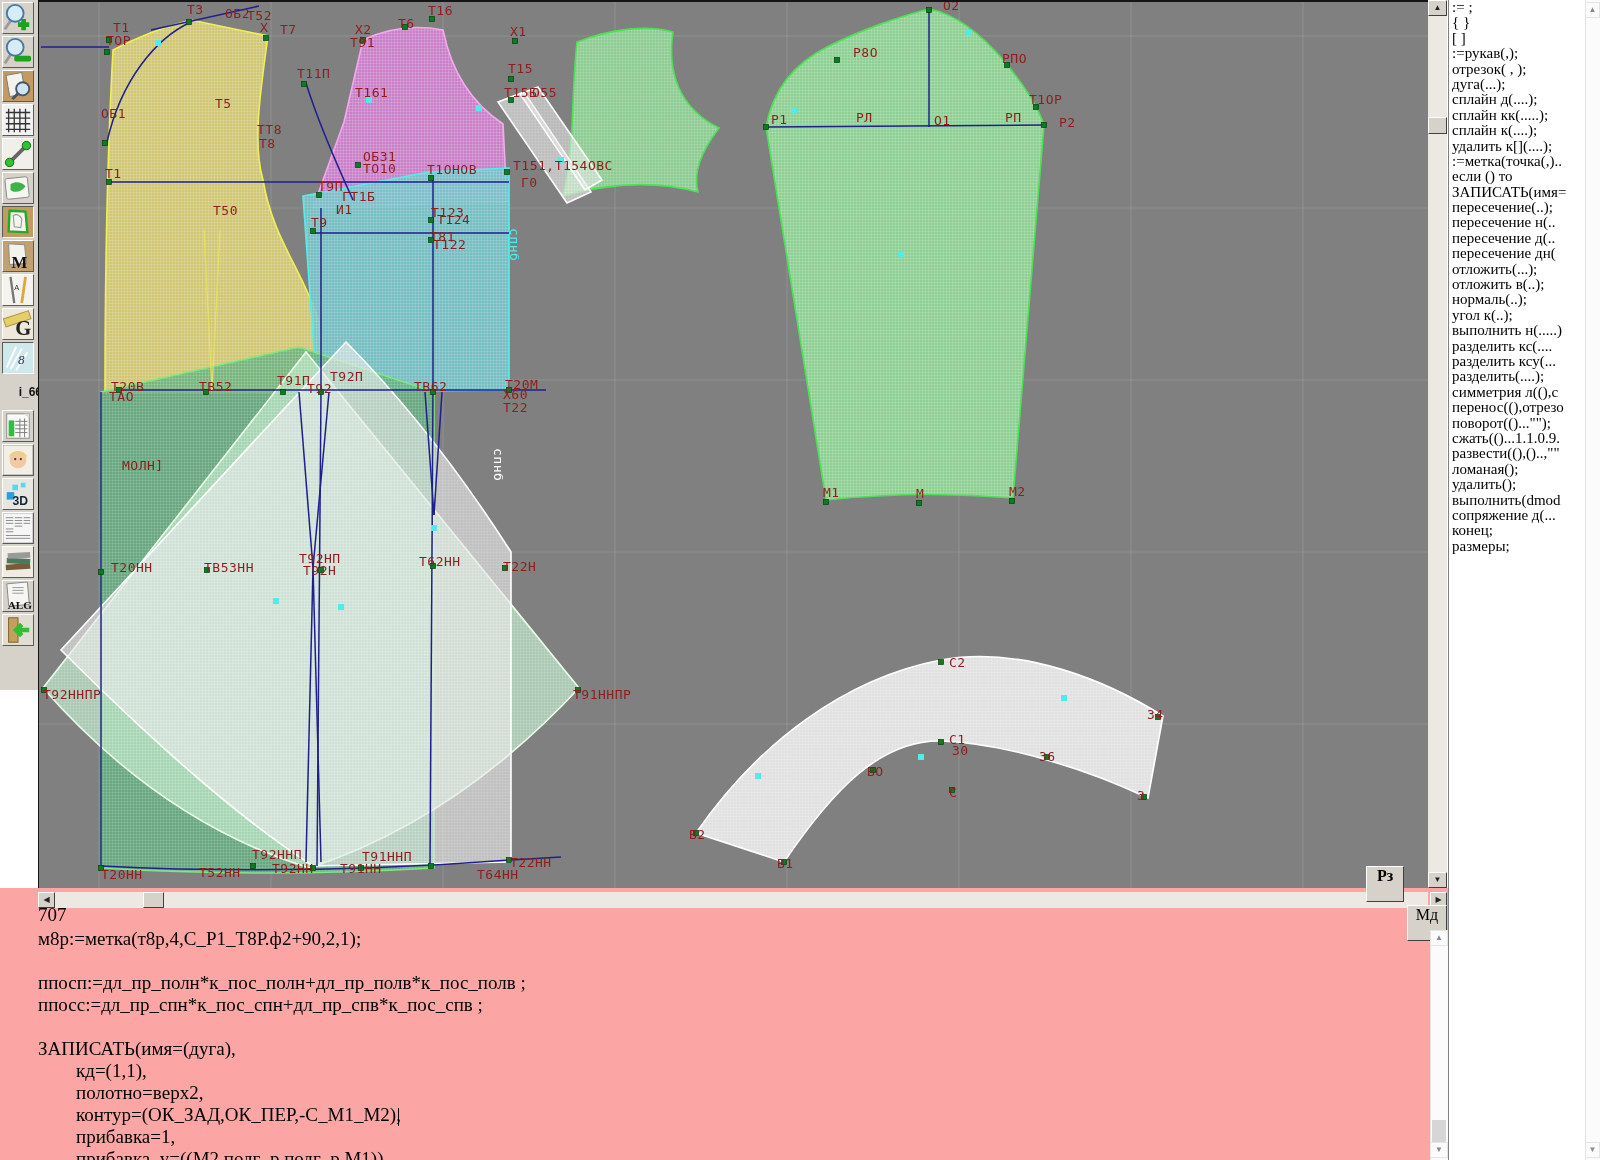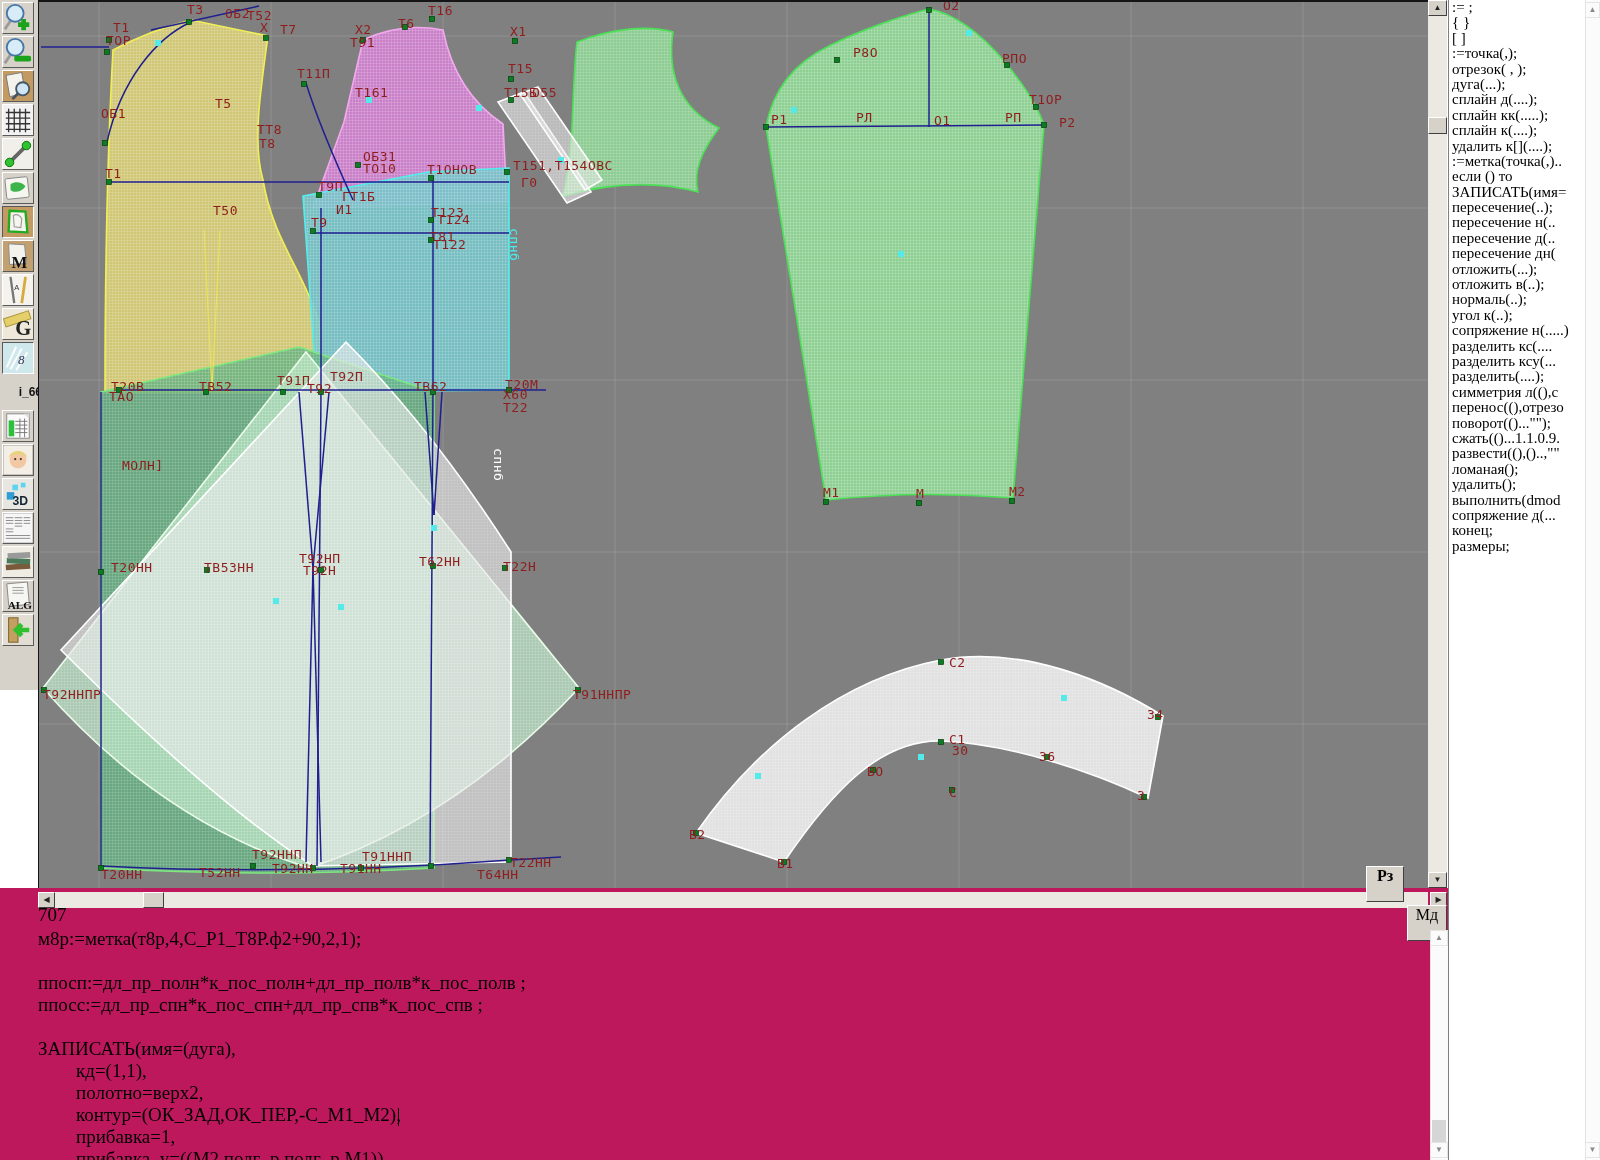--- a/index.html
+++ b/index.html
@@ -29,21 +29,21 @@
   .m-track{position:absolute;background:#fbfbfb;border-left:1px solid #e2e2e2;box-sizing:border-box;}
   .m-btn{position:absolute;background:#fbfbfb;border:1px solid #e5e5e5;box-sizing:border-box;
         color:#8a8a8a;font-size:8px;line-height:13px;text-align:center;cursor:pointer;}
   .m-thumb{position:absolute;background:#d6d6d6;}
   
   .cmdlist{position:absolute;left:1448px;top:0;width:137px;height:1160px;background:#ffffff;
            border-left:1px solid #808080;box-sizing:border-box;overflow:hidden;
            font-family:"Liberation Serif",serif;font-size:15px;color:#000;}
   .list-item{height:15.4px;line-height:15.4px;padding-left:3px;white-space:nowrap;cursor:pointer;}
   
-  .editor{position:absolute;left:0;top:888px;width:1448px;height:272px;background:#be185d;}
+  .editor{position:absolute;left:0;top:888px;width:1448px;height:272px;background:#fca5a5;}
   .counter{position:absolute;left:38px;top:16px;font-family:"Liberation Serif",serif;
            font-size:19px;color:#000;}
   .ed-lines{position:absolute;left:38px;top:40px;font-family:"Liberation Serif",serif;
             font-size:19px;color:#000;}
   .ed-line{height:22px;line-height:22px;white-space:pre;}
   .caret{position:absolute;left:398px;top:1108px;width:1px;height:18px;background:#000;}
   
   .cbtn{position:absolute;background:#d6d2ca;border:1px solid;box-sizing:border-box;
         border-color:#ffffff #404040 #404040 #ffffff;font-family:"Liberation Serif",serif;
         font-size:16px;color:#000;text-align:center;line-height:18px;cursor:pointer;}
@@ -456,39 +456,39 @@
 
 <div class="m-track" style="left:1430px;top:930px;width:18px;height:230px;"></div>
 <div class="m-btn" style="left:1430px;top:930px;width:18px;height:16px;">▲</div>
 <div class="m-thumb" style="left:1432px;top:1120px;width:14px;height:22px;"></div>
 <div class="m-btn" style="left:1430px;top:1142px;width:18px;height:16px;">▼</div>
 
 <div class="cmdlist" id="cmdlist">
     <div class="list-item">:= ;</div>
     <div class="list-item">{   }</div>
     <div class="list-item">[   ]</div>
-    <div class="list-item">:=точка(,);</div>
+    <div class="list-item">:=рукав(,);</div>
     <div class="list-item">отрезок( , );</div>
     <div class="list-item">дуга(...);</div>
     <div class="list-item">сплайн  д(....);</div>
     <div class="list-item">сплайн  кк(.....);</div>
     <div class="list-item">сплайн  к(....);</div>
     <div class="list-item">удалить  к[](....);</div>
     <div class="list-item">:=метка(точка(,)..</div>
     <div class="list-item">если () то</div>
     <div class="list-item">ЗАПИСАТЬ(имя=</div>
     <div class="list-item">пересечение(..);</div>
     <div class="list-item">пересечение  н(..</div>
     <div class="list-item">пересечение  д(..</div>
     <div class="list-item">пересечение  дн(</div>
     <div class="list-item">отложить(...);</div>
     <div class="list-item">отложить  в(..);</div>
     <div class="list-item">нормаль(..);</div>
     <div class="list-item">угол  к(..);</div>
-    <div class="list-item">сопряжение  н(.....)</div>
+    <div class="list-item">выполнить  н(.....)</div>
     <div class="list-item">разделить  кс(....</div>
     <div class="list-item">разделить  ксу(...</div>
     <div class="list-item">разделить(....);</div>
     <div class="list-item">симметрия  л((),с</div>
     <div class="list-item">перенос((),отрезо</div>
     <div class="list-item">поворот(()..."");</div>
     <div class="list-item">сжать(()...1.1.0.9.</div>
     <div class="list-item">развести((),()..,""</div>
     <div class="list-item">ломаная();</div>
     <div class="list-item">удалить();</div>

